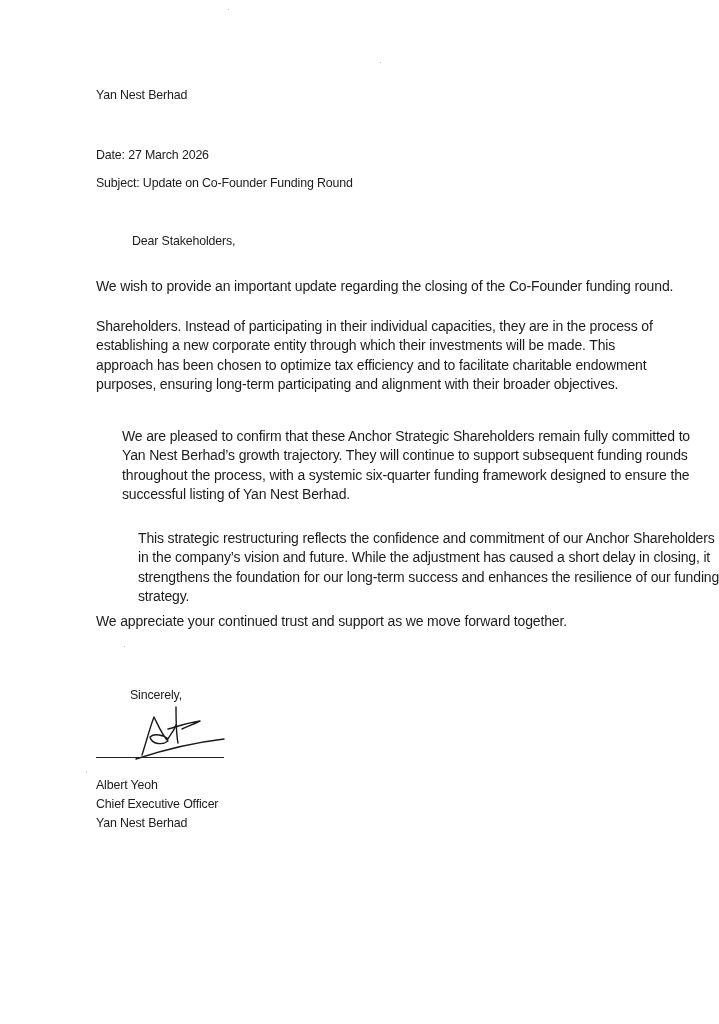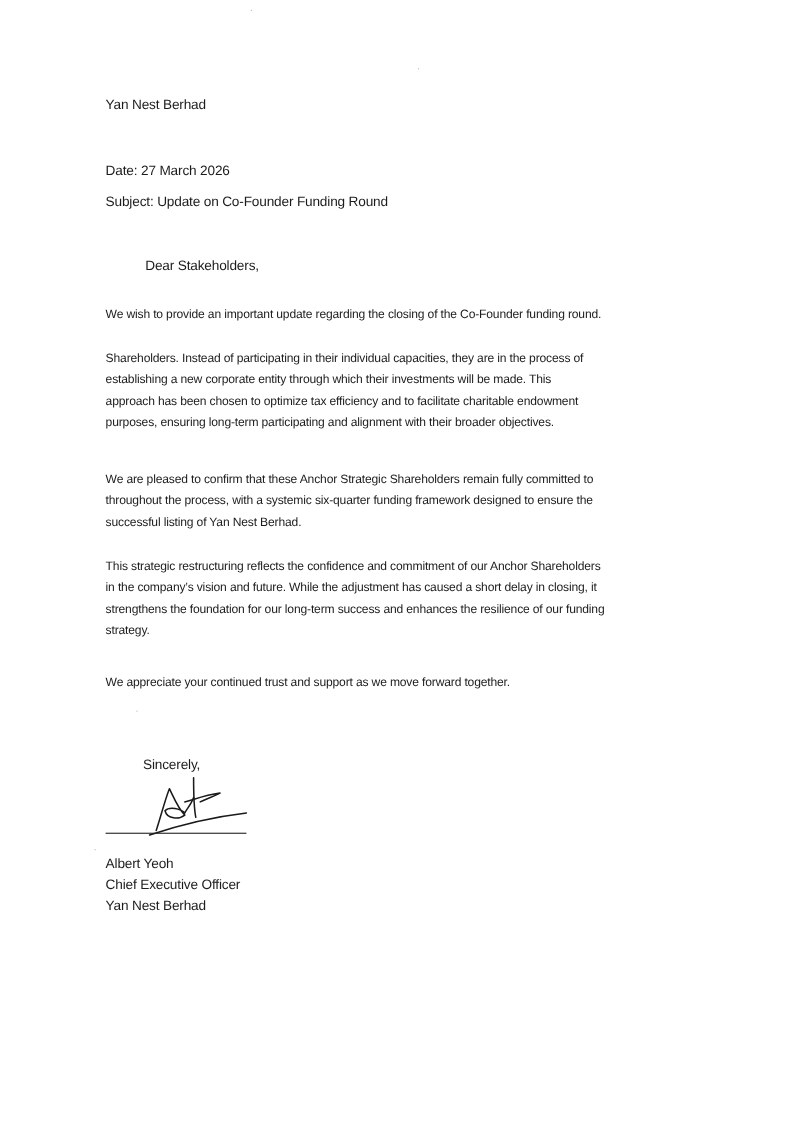--- a/index.html
+++ b/index.html
@@ -27,21 +27,21 @@
       font-size: 12.4px;
       line-height: 19px;
       letter-spacing: -0.15px;
       white-space: nowrap;
       color: #1c1c1c;
     }
     .para {
       position: absolute;
       left: 96px;
       width: 540px;
-      font-size: 11px;
+      font-size: 14px;
       line-height: 19.4px;
       letter-spacing: -0.15px;
       color: #1c1c1c;
     }
     .para .line { display: block; white-space: nowrap; }
     .sig-line {
       position: absolute;
       left: 96px;
       top: 757px;
       width: 128px;
@@ -78,27 +78,28 @@
     <span class="line">We wish to provide an important update regarding the closing of the Co-Founder funding round.</span>
   </div>
 
   <div class="para" style="top:317px;">
     <span class="line">Shareholders. Instead of participating in their individual capacities, they are in the process of</span>
     <span class="line">establishing a new corporate entity through which their investments will be made. This</span>
     <span class="line">approach has been chosen to optimize tax efficiency and to facilitate charitable endowment</span>
     <span class="line">purposes, ensuring long-term participating and alignment with their broader objectives.</span>
   </div>
 
-  <div class="para" style="top:427px;">
+  <div class="para" style="top:427px;margin-left:26px;">
     <span class="line">We are pleased to confirm that these Anchor Strategic Shareholders remain fully committed to</span>
+    <span class="line">Yan Nest Berhad’s growth trajectory. They will continue to support subsequent funding rounds</span>
     <span class="line">throughout the process, with a systemic six-quarter funding framework designed to ensure the</span>
     <span class="line">successful listing of Yan Nest Berhad.</span>
   </div>
 
-  <div class="para" style="top:506px;">
+  <div class="para" style="top:529px;margin-left:42px;">
     <span class="line">This strategic restructuring reflects the confidence and commitment of our Anchor Shareholders</span>
     <span class="line">in the company’s vision and future. While the adjustment has caused a short delay in closing, it</span>
     <span class="line">strengthens the foundation for our long-term success and enhances the resilience of our funding</span>
     <span class="line">strategy.</span>
   </div>
 
   <div class="para" style="top:612px;">
     <span class="line">We appreciate your continued trust and support as we move forward together.</span>
   </div>
 

